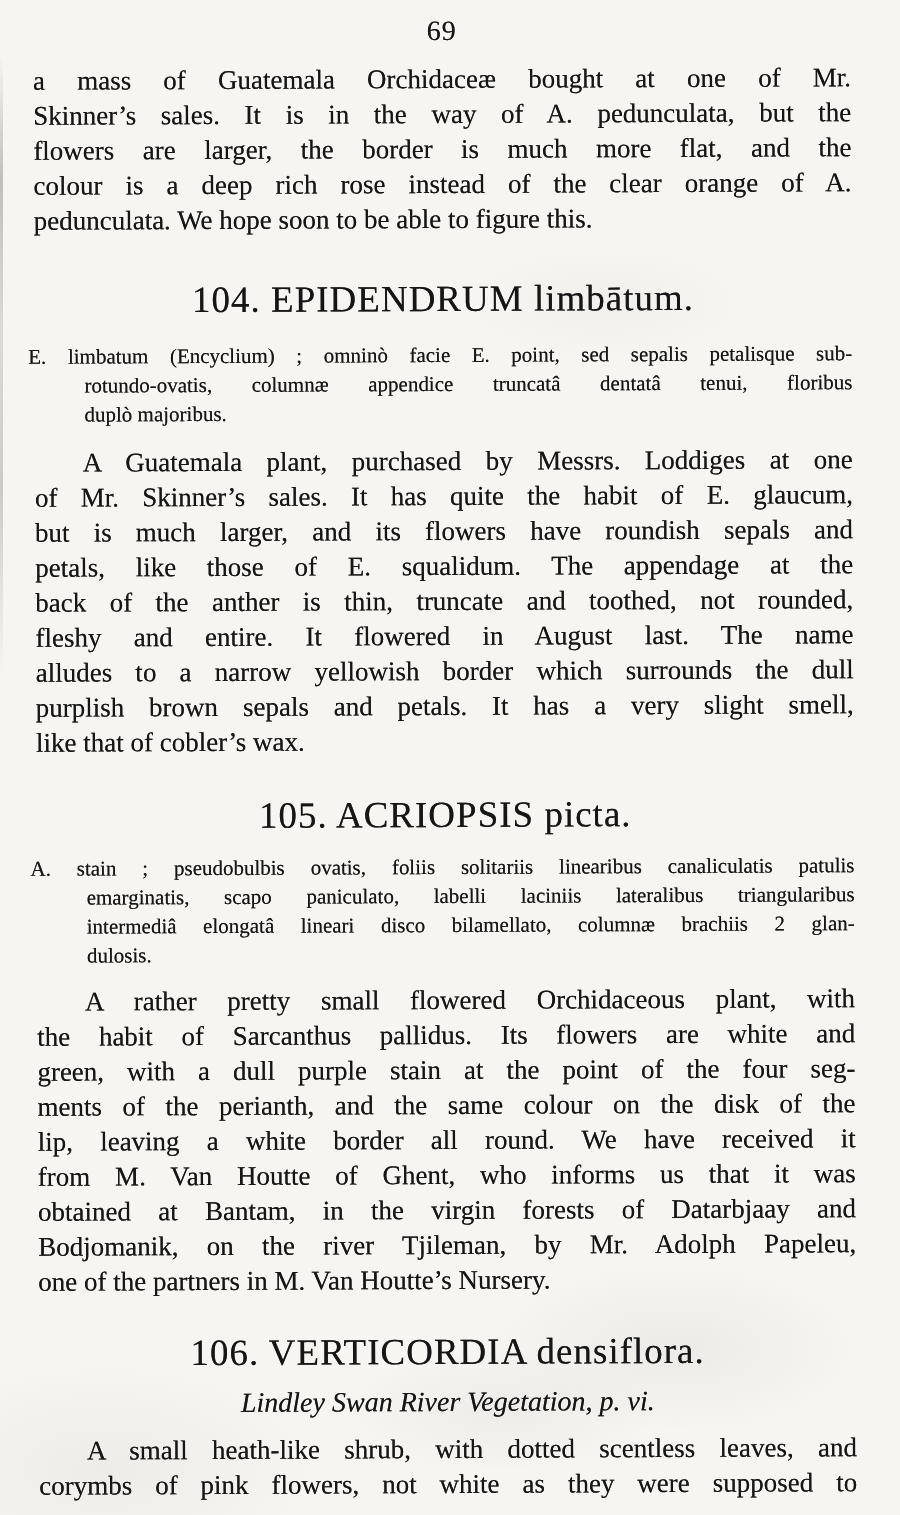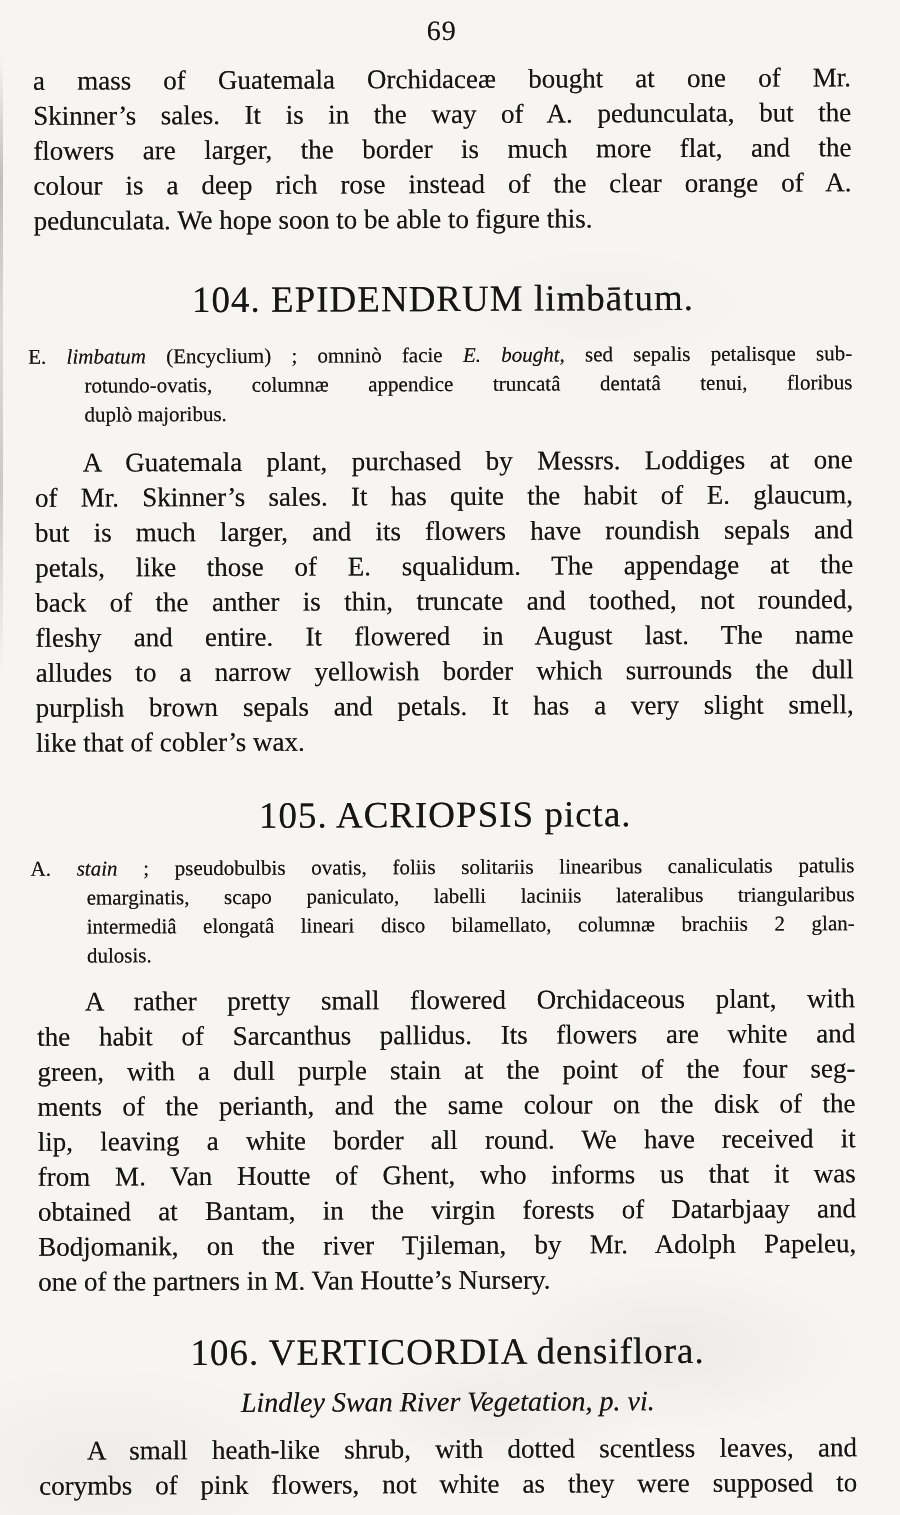--- a/index.html
+++ b/index.html
@@ -48,21 +48,21 @@
     letter-spacing: 1px;
   }
 
   .diagnosis { margin-left: -6px; }
   .dl {
     font-size: 21px; line-height: 29px;
     text-align: justify; text-align-last: left;
   }
   .dl.j { text-align-last: justify; }
   .dl.cont { padding-left: 56px; }
-  .it { font-style: italic; }
+  .it { }
 
   .reference { text-align: center; font-style: italic; font-size: 28px; line-height: 32px; }
 
   .intro    { margin-top: 16px; }
   #h104     { margin-top: 40px; }
   #diag104  { margin-top: 20px; }
   #para104  { margin-top: 16px; }
   #h105     { margin-top: 34px; }
   #diag105  { margin-top: 16px; }
   #para105  { margin-top: 14px; }
@@ -84,21 +84,21 @@
       <div class="ln j">a mass of Guatemala Orchidaceæ bought at one of Mr.</div>
       <div class="ln j">Skinner’s sales. It is in the way of A. pedunculata, but the</div>
       <div class="ln j">flowers are larger, the border is much more flat, and the</div>
       <div class="ln j">colour is a deep rich rose instead of the clear orange of A.</div>
       <div class="ln">pedunculata. We hope soon to be able to figure this.</div>
     </section>
 
     <h2 class="heading" id="h104">104. EPIDENDRUM limbātum.</h2>
 
     <section class="diagnosis" id="diag104">
-      <div class="dl j"><span class="rm">E. </span><span class="it">limbatum</span><span class="rm"> (Encyclium) ; omninò facie </span><span class="it">E. bought,</span><span class="rm"> sed sepalis petalisque sub-</span></div>
+      <div class="dl j"><span class="rm">E. </span><span class="it">limbatum</span><span class="rm"> (Encyclium) ; omninò facie </span><span class="it">E. point,</span><span class="rm"> sed sepalis petalisque sub-</span></div>
       <div class="dl j cont">rotundo-ovatis, columnæ appendice truncatâ dentatâ tenui, floribus</div>
       <div class="dl cont">duplò majoribus.</div>
     </section>
 
     <section class="para" id="para104">
       <div class="ln j ind">A Guatemala plant, purchased by Messrs. Loddiges at one</div>
       <div class="ln j">of Mr. Skinner’s sales. It has quite the habit of E. glaucum,</div>
       <div class="ln j">but is much larger, and its flowers have roundish sepals and</div>
       <div class="ln j">petals, like those of E. squalidum. The appendage at the</div>
       <div class="ln j">back of the anther is thin, truncate and toothed, not rounded,</div>

